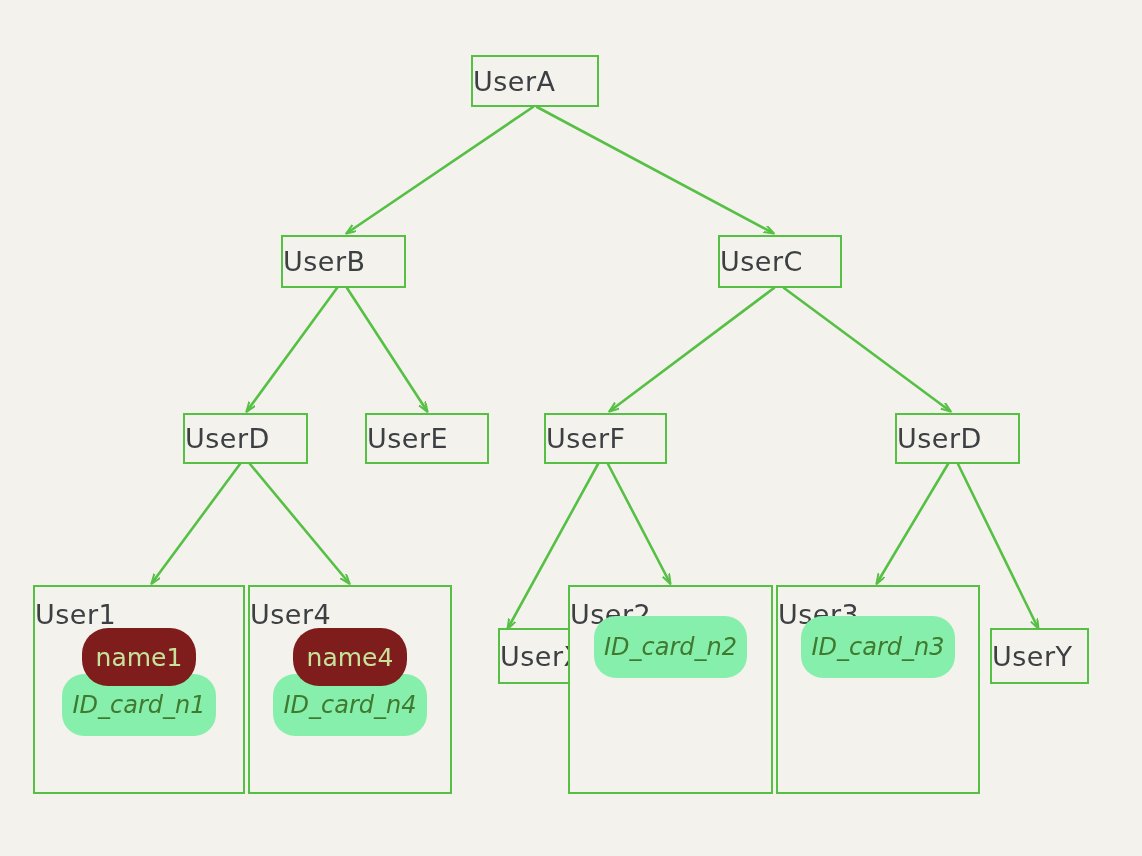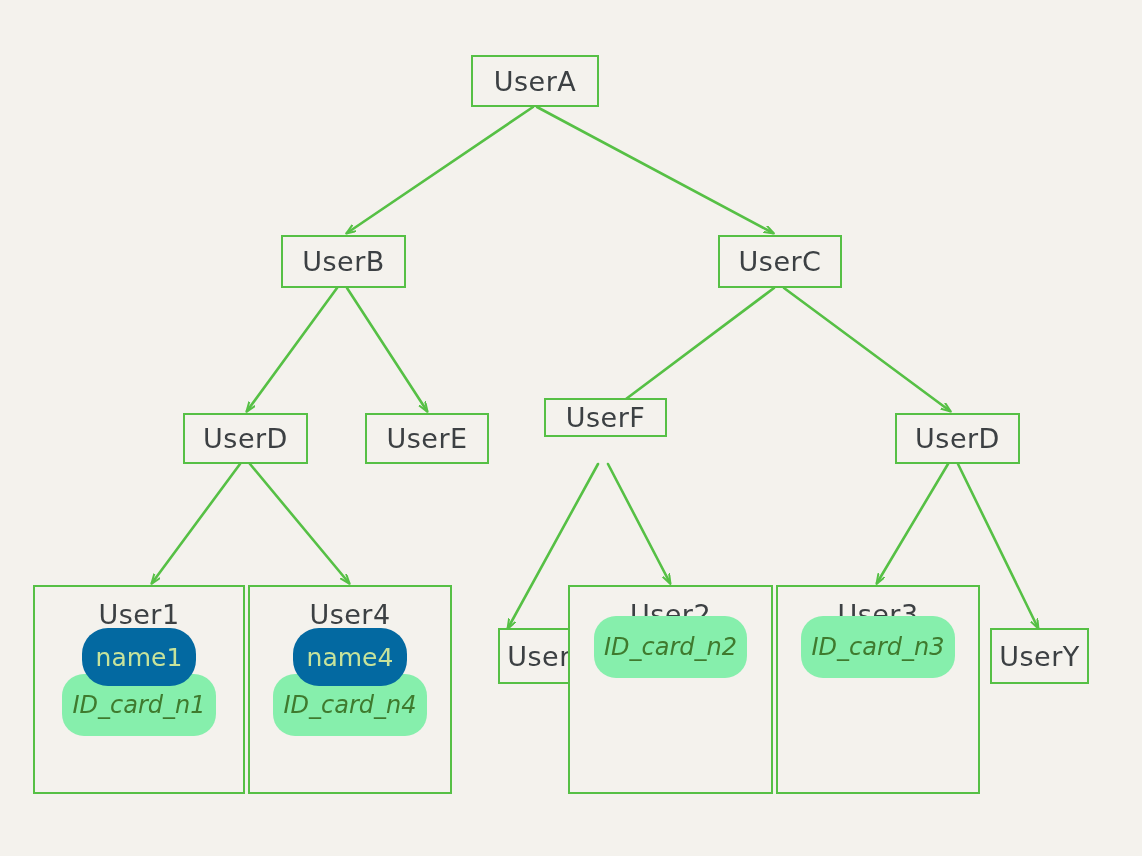--- a/index.html
+++ b/index.html
@@ -23,21 +23,21 @@
     height: 856px;
     pointer-events: none;
   }
   .node {
     position: absolute;
     box-sizing: border-box;
     border: 2.5px solid #56c045;
     background: #f4f2ed;
     display: flex;
     flex-direction: column;
-    align-items: center;
+    align-items: flex-start;
   }
   .node.simple {
     justify-content: center;
   }
   .node-label {
     color: #3c4043;
     font-size: 27px;
     font-family: "DejaVu Sans", sans-serif;
     font-weight: 400;
     letter-spacing: 0.5px;
@@ -58,21 +58,21 @@
   }
   .pill {
     box-sizing: border-box;
     display: flex;
     align-items: center;
     justify-content: center;
     white-space: nowrap;
     font-family: "DejaVu Sans", sans-serif;
   }
   .pill.name {
-    background: #0369a1;
+    background: #7f1d1d;
     color: #c7e39b;
     border-radius: 26px;
     font-size: 25px;
     height: 58px;
     padding: 0 14px;
     z-index: 2;
     position: relative;
   }
   .pill.idcard {
     background: #86efac;
@@ -137,21 +137,21 @@
   <div class="node simple" style="left:718px; top:235px; width:124px; height:53px;">
     <span class="node-label">UserC</span>
   </div>
 
   <div class="node simple" style="left:183px; top:413px; width:125px; height:51px;">
     <span class="node-label">UserD</span>
   </div>
   <div class="node simple" style="left:365px; top:413px; width:124px; height:51px;">
     <span class="node-label">UserE</span>
   </div>
-  <div class="node simple" style="left:544px; top:398px; width:123px; height:39px;">
+  <div class="node simple" style="left:544px; top:413px; width:123px; height:51px;">
     <span class="node-label">UserF</span>
   </div>
   <div class="node simple" style="left:895px; top:413px; width:125px; height:51px;">
     <span class="node-label">UserD</span>
   </div>
 
   <div class="node composite" style="left:33px; top:585px; width:212px; height:209px;">
     <span class="node-label">User1</span>
     <div class="pill-wrap">
       <div class="pill name">name1</div>

